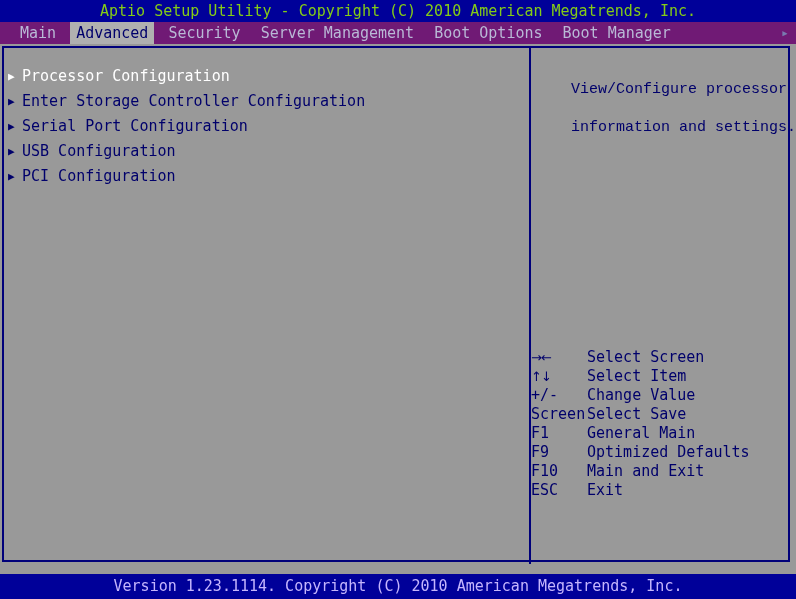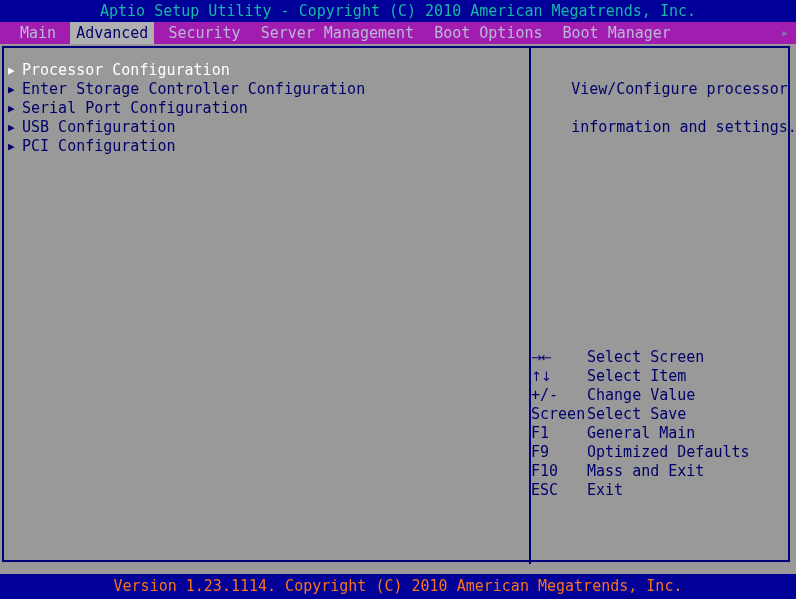--- a/index.html
+++ b/index.html
@@ -9,28 +9,28 @@
     font-family:"DejaVu Sans Mono","Liberation Mono",monospace;
     overflow:hidden;
   }
   .screen{
     position:absolute;left:0;top:0;width:796px;height:599px;
     background:#000099;
   }
   
   .titlebar{
     position:absolute;left:0;top:0;width:796px;height:22px;
-    background:#000099;color:#14b8a6;
+    background:#000099;color:#84cc16;
     font-size:15px;line-height:22px;letter-spacing:0px;
     text-align:center;white-space:pre;
   }
   
   .tabbar{
     position:absolute;left:0;top:22px;width:796px;height:22px;
-    background:#a21caf;white-space:nowrap;
+    background:#701a75;white-space:nowrap;
     font-size:15px;line-height:22px;
   }
   .tab{
     display:inline-block;
     color:#b9b9d6;
     padding:0 6px;
     height:22px;line-height:22px;
     white-space:pre;
   }
   .tab.active{
@@ -62,35 +62,37 @@
   
   .menu{
     position:absolute;left:6px;top:61px;
     width:515px;
   }
   .menu-item{
     height:19px;line-height:19px;
     font-size:15px;white-space:pre;
     color:#00006b;
     padding-left:2px;
+    margin-top:6px;
   }
   .menu-item.selected{color:#ffffff;}
   .bullet{
     display:inline-block;width:14px;
     color:#00006b;font-size:11px;
     vertical-align:top;line-height:19px;
   }
   .menu-item.selected .bullet{color:#ffffff;}
   .menu-label{display:inline-block;vertical-align:top;}
   
   .help{
     position:absolute;left:535px;top:61px;
     width:252px;
     color:#00006b;font-size:15px;line-height:19px;
     white-space:pre;
+    font-family:Liberation Mono, monospace;
   }
   
   .keys{
     position:absolute;left:531px;top:348px;
     width:255px;
   }
   .key-row{
     height:19px;line-height:19px;
     font-size:15px;color:#00006b;white-space:pre;
   }
@@ -100,21 +102,21 @@
   }
   .key-desc{display:inline-block;vertical-align:top;white-space:pre;}
   .arrow-glyph{
     display:inline-block;width:56px;vertical-align:top;
     font-family:"DejaVu Sans",sans-serif;font-size:13px;
     letter-spacing:-1px;
   }
   
   .footer{
     position:absolute;left:0;top:574px;width:796px;height:25px;
-    background:#000099;color:#f97316;
+    background:#000099;color:#c4b5fd;
     font-size:15px;line-height:25px;text-align:center;
     white-space:pre;
   }
   .gapbar{
     position:absolute;left:0;top:568px;width:796px;height:6px;
     background:#999999;
   }
 </style>
 </head>
 <body>
@@ -145,20 +147,20 @@
     <span>information and settings.</span>
   </div>
 
   <div class="keys">
       <div class="key-row"><span class="arrow-glyph">→←</span><span class="key-desc">Select Screen</span></div>
       <div class="key-row"><span class="arrow-glyph">↑↓</span><span class="key-desc">Select Item</span></div>
       <div class="key-row"><span class="key-name">+/-</span><span class="key-desc">Change Value</span></div>
       <div class="key-row"><span class="key-name">Screen</span><span class="key-desc">Select Save</span></div>
       <div class="key-row"><span class="key-name">F1</span><span class="key-desc">General Main</span></div>
       <div class="key-row"><span class="key-name">F9</span><span class="key-desc">Optimized Defaults</span></div>
-      <div class="key-row"><span class="key-name">F10</span><span class="key-desc">Mass and Exit</span></div>
+      <div class="key-row"><span class="key-name">F10</span><span class="key-desc">Main and Exit</span></div>
       <div class="key-row"><span class="key-name">ESC</span><span class="key-desc">Exit</span></div>
     </div>
 
   <div class="gapbar"></div>
   <div class="footer">Version 1.23.1114. Copyright (C) 2010 American Megatrends, Inc.</div>
 
 </div>
 
 </body></html>

